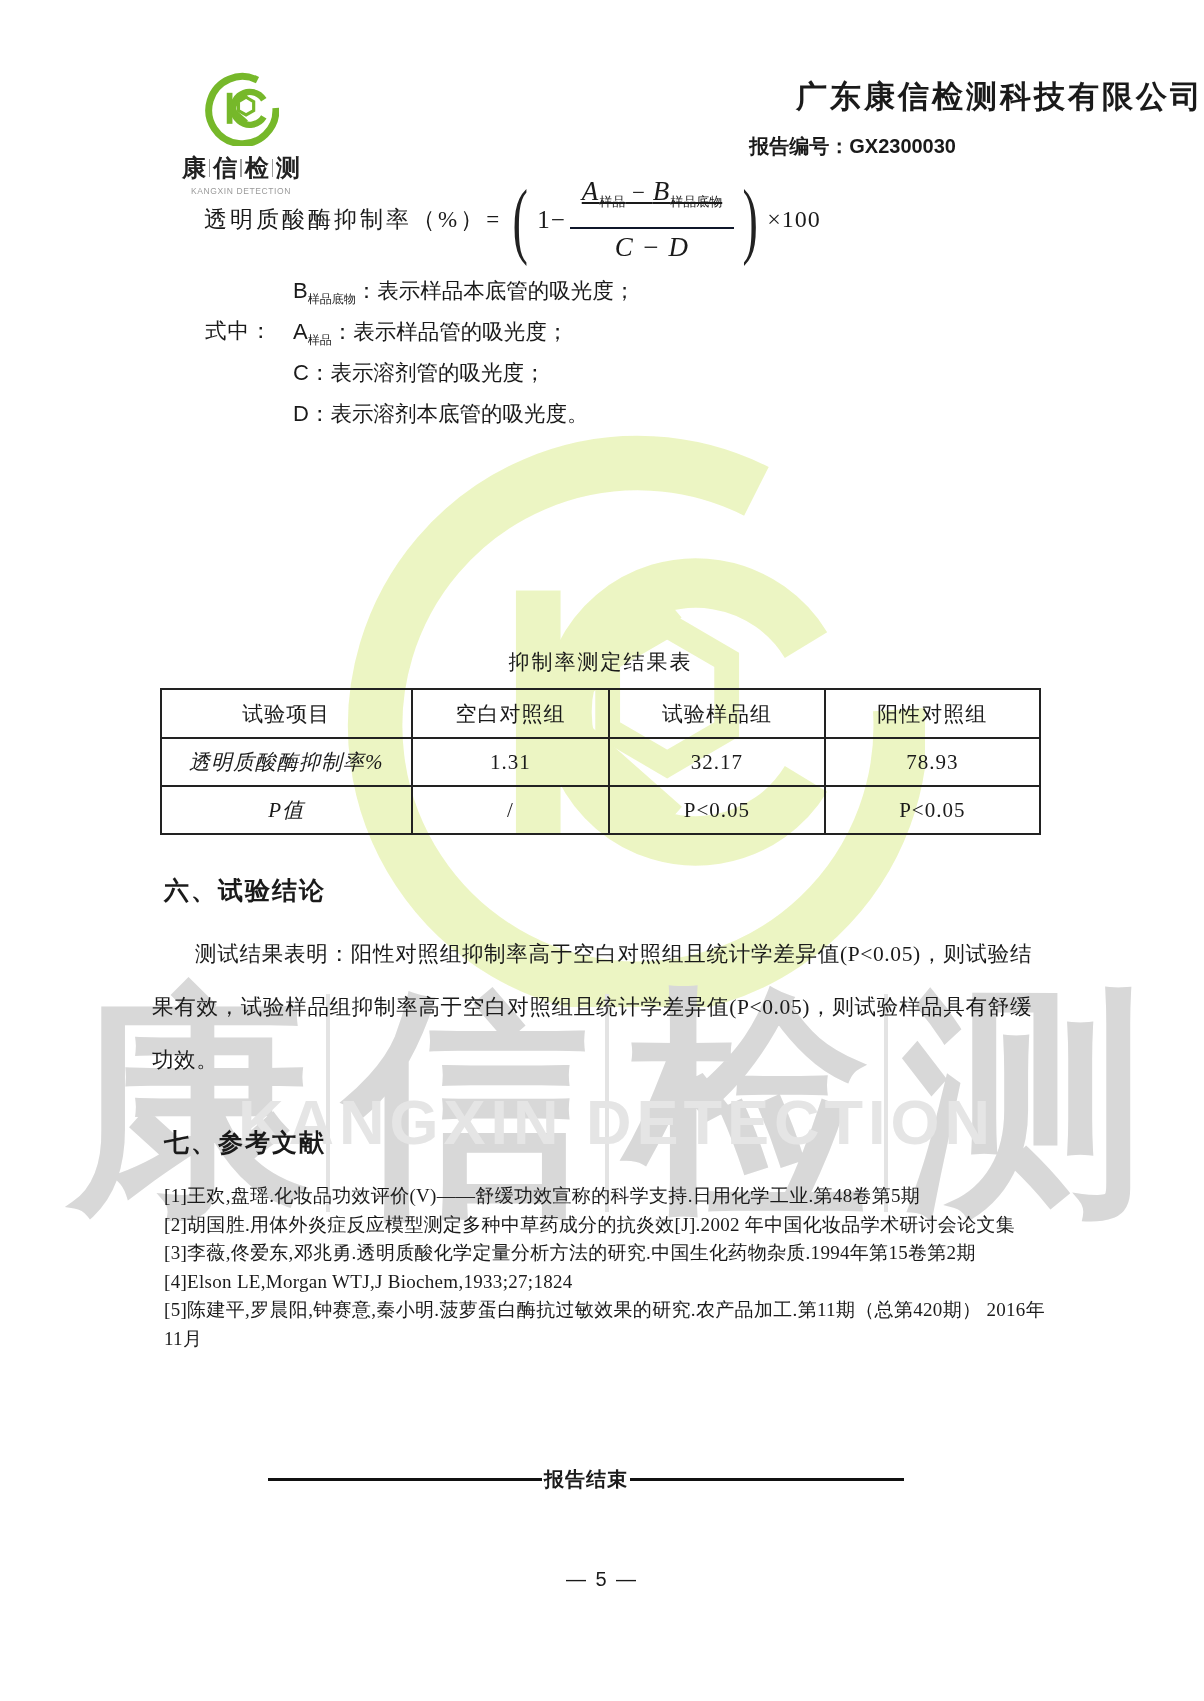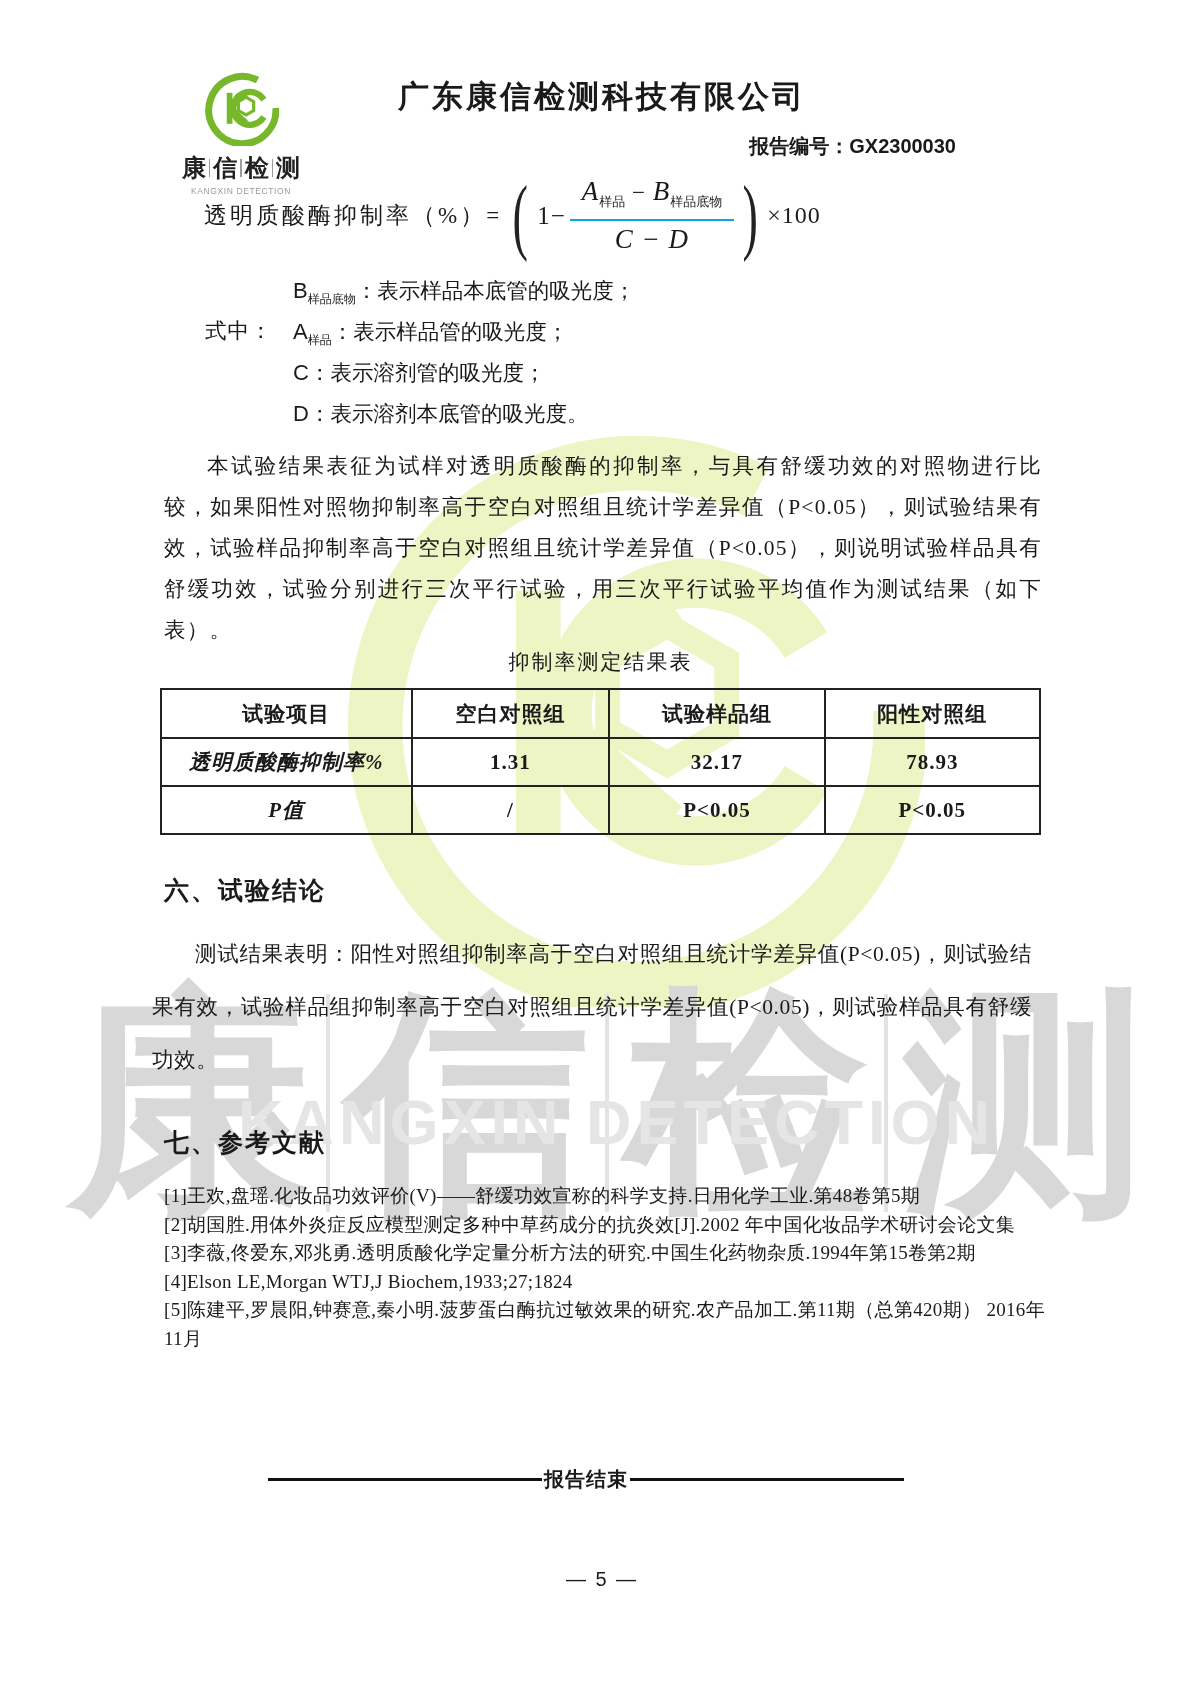--- a/index.html
+++ b/index.html
@@ -30,33 +30,33 @@
   .content { position:absolute; inset:0; z-index:1; }
 
   
   .logo-wrap { position:absolute; left:182px; top:70px; width:118px; text-align:center; }
   .logo-mark { width:76px; height:76px; color:#76b82a; display:inline-block; }
   .logo-cn { display:flex; justify-content:center; align-items:center; margin-top:2px;
              font-family:"Liberation Sans",sans-serif; font-weight:bold; font-size:24px; color:#222; }
   .logo-cn .bar { width:2px; height:18px; background:#9c9c9c; margin:0 3px; }
   .logo-en { margin-top:2px; font-family:"Liberation Sans",sans-serif; font-size:8.5px;
              letter-spacing:.6px; color:#9a9a9a; }
-  .company-title { position:absolute; top:76px; left:0; width:100%; text-align:center;
+  .company-title { position:absolute; top:76px; left:0; width:100%; text-align:right;
                    font-size:31px; font-weight:bold; letter-spacing:3px; }
   .report-no { position:absolute; top:133px; right:248px; font-size:20px; font-weight:bold;
                font-family:"Liberation Sans",sans-serif; }
 
   
   .formula-row { position:absolute; left:204px; top:176px; display:flex; align-items:center;
                  font-size:23px; letter-spacing:1px; }
   .formula-lhs { letter-spacing:3px; margin-right:4px; }
   .bigparen { font-family:"Liberation Serif",serif; font-size:84px; font-weight:100;
               line-height:.9; transform:scaleX(.55); display:inline-block; color:#222; }
   .frac { display:inline-block; text-align:center; vertical-align:middle; margin:0 2px; }
-  .frac .num { display:block; padding:0 12px 8px; border-bottom:2px solid #0ea5e9; }
+  .frac .num { display:block; padding:0 12px 16px; border-bottom:2px solid #0f172a;text-decoration:underline; }
   .frac .den { display:block; padding-top:3px; }
   .mvar { font-style:italic; font-family:"Liberation Serif",serif; font-size:27px; }
   .msub { font-size:13px; vertical-align:-6px; letter-spacing:0; }
   .times { font-size:24px; margin-left:2px; }
   .one-minus { font-size:25px; margin:0 2px; }
 
   
   .definitions { position:absolute; left:205px; top:270px; font-size:21.5px; }
   .def-line { position:relative; height:41px; line-height:41px; padding-left:88px; white-space:nowrap; }
   .def-intro { position:absolute; left:0; top:0; letter-spacing:1px; }
@@ -65,21 +65,21 @@
 
   
   .body-para { position:absolute; left:164px; top:446px; width:878px; font-size:21.5px;
                line-height:41px; text-align:justify; text-indent:2em; letter-spacing:1.2px; }
   .table-title { position:absolute; top:648px; left:160px; width:881px; text-align:center;
                  font-size:21px; letter-spacing:2px; }
 
   
   .result-table { position:absolute; top:688px; left:160px; width:881px; border-collapse:collapse;
                   font-size:21px; }
-  .result-table th, .result-table td { border:2px solid #222; text-align:center; font-weight:bold;
+  .result-table th, .result-table td { border:2px solid #222; text-align:center; font-weight:normal;
                   letter-spacing:1px; }
   .result-table th { height:49px; }
   .result-table td { height:48px; }
   .result-table .c0 { width:28.5%; }
   .result-table .c1 { width:22.5%; }
   .result-table .c2 { width:24.5%; }
   .result-table .c3 { width:24.5%;border-radius:9px; }
   .row-label { font-style:italic; }
 
   
@@ -171,21 +171,20 @@
         <span class="def-intro">式中：</span><span class="def-symbol">A</span><span class="def-sub">样品</span><span>：表示样品管的吸光度；</span>
       </div>
       <div class="def-line">
         <span class="def-symbol">C</span><span class="def-sub"></span><span>：表示溶剂管的吸光度；</span>
       </div>
       <div class="def-line">
         <span class="def-symbol">D</span><span class="def-sub"></span><span>：表示溶剂本底管的吸光度。</span>
       </div>
     </div>
 
-    <div class="body-para">本试验结果表征为试样对透明质酸酶的抑制率，与具有舒缓功效的对照物进行比较，如果阳性对照物抑制率高于空白对照组且统计学差异值（P&lt;0.05），则试验结果有效，试验样品抑制率高于空白对照组且统计学差异值（P&lt;0.05），则说明试验样品具有舒缓功效，试验分别进行三次平行试验，用三次平行试验平均值作为测试结果（如下表）。</div>
 
     <div class="table-title">抑制率测定结果表</div>
     <table class="result-table">
       <thead>
         <tr>
           <th class="c0">试验项目</th>
           <th class="c1">空白对照组</th>
           <th class="c2">试验样品组</th>
           <th class="c3">阳性对照组</th>
         </tr>

